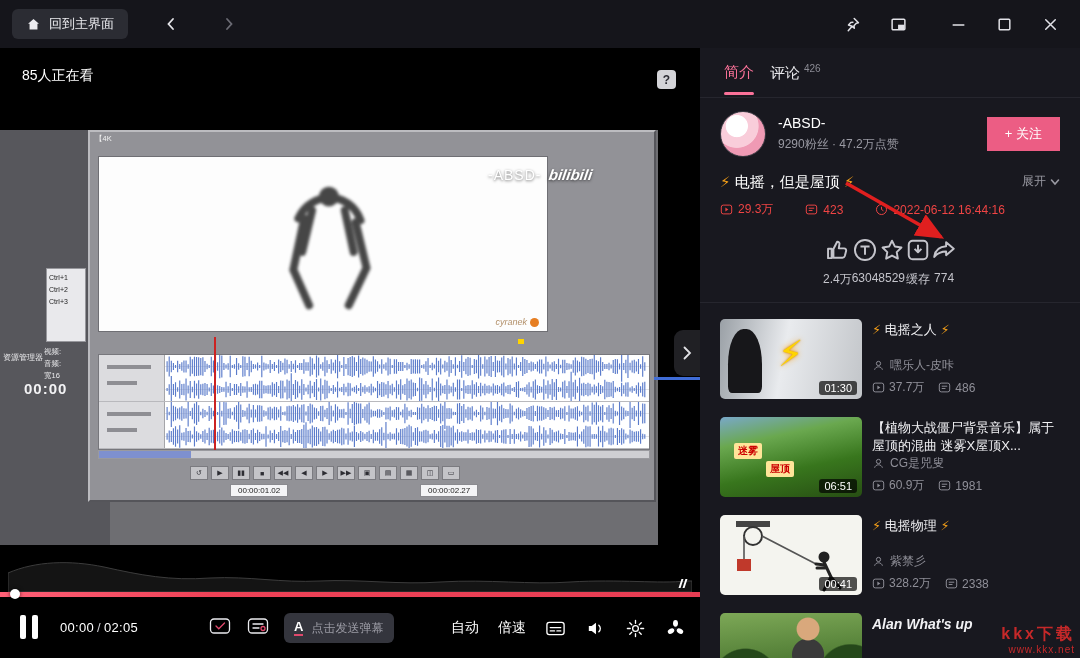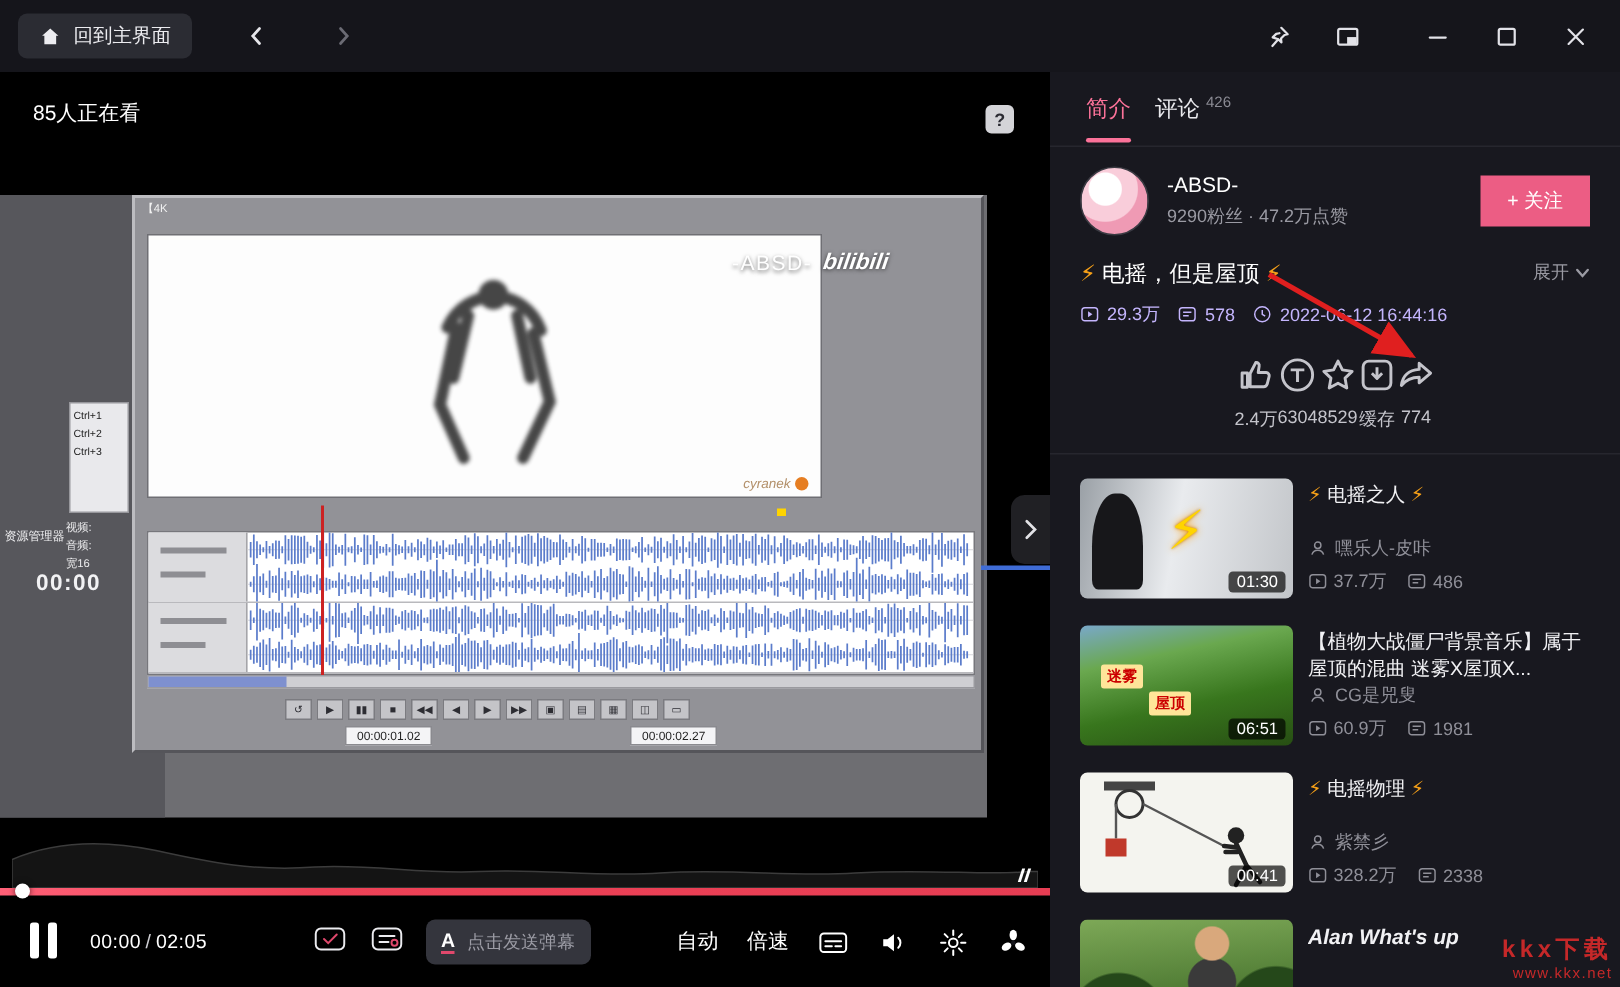--- a/index.html
+++ b/index.html
@@ -118,21 +118,21 @@
   .up-stats{color:#9a9aa3;font-size:12px}
   .follow{margin-left:auto;background:#ec5d84;color:#fff;border:none;border-radius:0;font-size:13px;
     padding:8px 18px;cursor:pointer;font-family:inherit}
 
   .vtitle-row{display:flex;align-items:flex-start;padding:7px 20px 0}
   .vtitle{color:#fff;font-size:15px;flex:1;white-space:nowrap;overflow:hidden}
   .bolt{color:#f6a018}
   .expand{color:#9a9aa3;font-size:12px;display:flex;align-items:center;gap:4px;cursor:pointer}
   .expand svg{width:10px;height:10px;stroke:#9a9aa3;fill:none;stroke-width:1.6;stroke-linecap:round}
 
-  .meta-row{display:flex;align-items:center;gap:12px;padding:9px 20px 4px;color:#c4b5fd;font-size:12px;white-space:nowrap}
+  .meta-row{display:flex;align-items:center;gap:32px;padding:9px 20px 4px;color:#ef4444;font-size:12px;white-space:nowrap}
   .meta-item{display:flex;align-items:center;gap:5px}
   .micon{width:13px;height:13px;flex-shrink:0}
 
   .actions{display:flex;justify-content:center;padding:15px 32px 14px;border-bottom:1px solid #26262e}
   .action{display:flex;flex-direction:column;align-items:center;gap:8px;color:#c4c4cb;font-size:12px;cursor:pointer}
   .aicon{width:26px;height:26px;color:#c4c4cb}
   .aicon svg{width:26px;height:26px}
 
   .related{padding:16px 14px 0 20px;display:flex;flex-direction:column;gap:18px}
   .card{display:flex;gap:10px;cursor:pointer}
@@ -435,21 +435,21 @@
               <rect x="1.6" y="2.6" width="12.8" height="10.8" rx="2.4"></rect>
               <path d="M6.6 5.6l3.6 2.4-3.6 2.4z" fill="currentColor" stroke="none"></path>
             </svg>
           <span>29.3万</span>
         </span>
         <span class="meta-item">
           <svg class="micon" viewBox="0 0 16 16" fill="none" stroke="currentColor" stroke-width="1.2">
               <rect x="1.6" y="2.6" width="12.8" height="10.8" rx="2.4"></rect>
               <path d="M4.6 6.4h6.8M4.6 9.2h4.6"></path>
             </svg>
-          <span>578</span>
+          <span>423</span>
         </span>
         <span class="meta-item">
           <svg class="micon" viewBox="0 0 16 16" fill="none" stroke="currentColor" stroke-width="1.2">
               <circle cx="8" cy="8" r="6.2"></circle>
               <path d="M8 4.6V8l2.4 1.6"></path>
             </svg>
           <span>2022-06-12 16:44:16</span>
         </span>
       </div>
 

